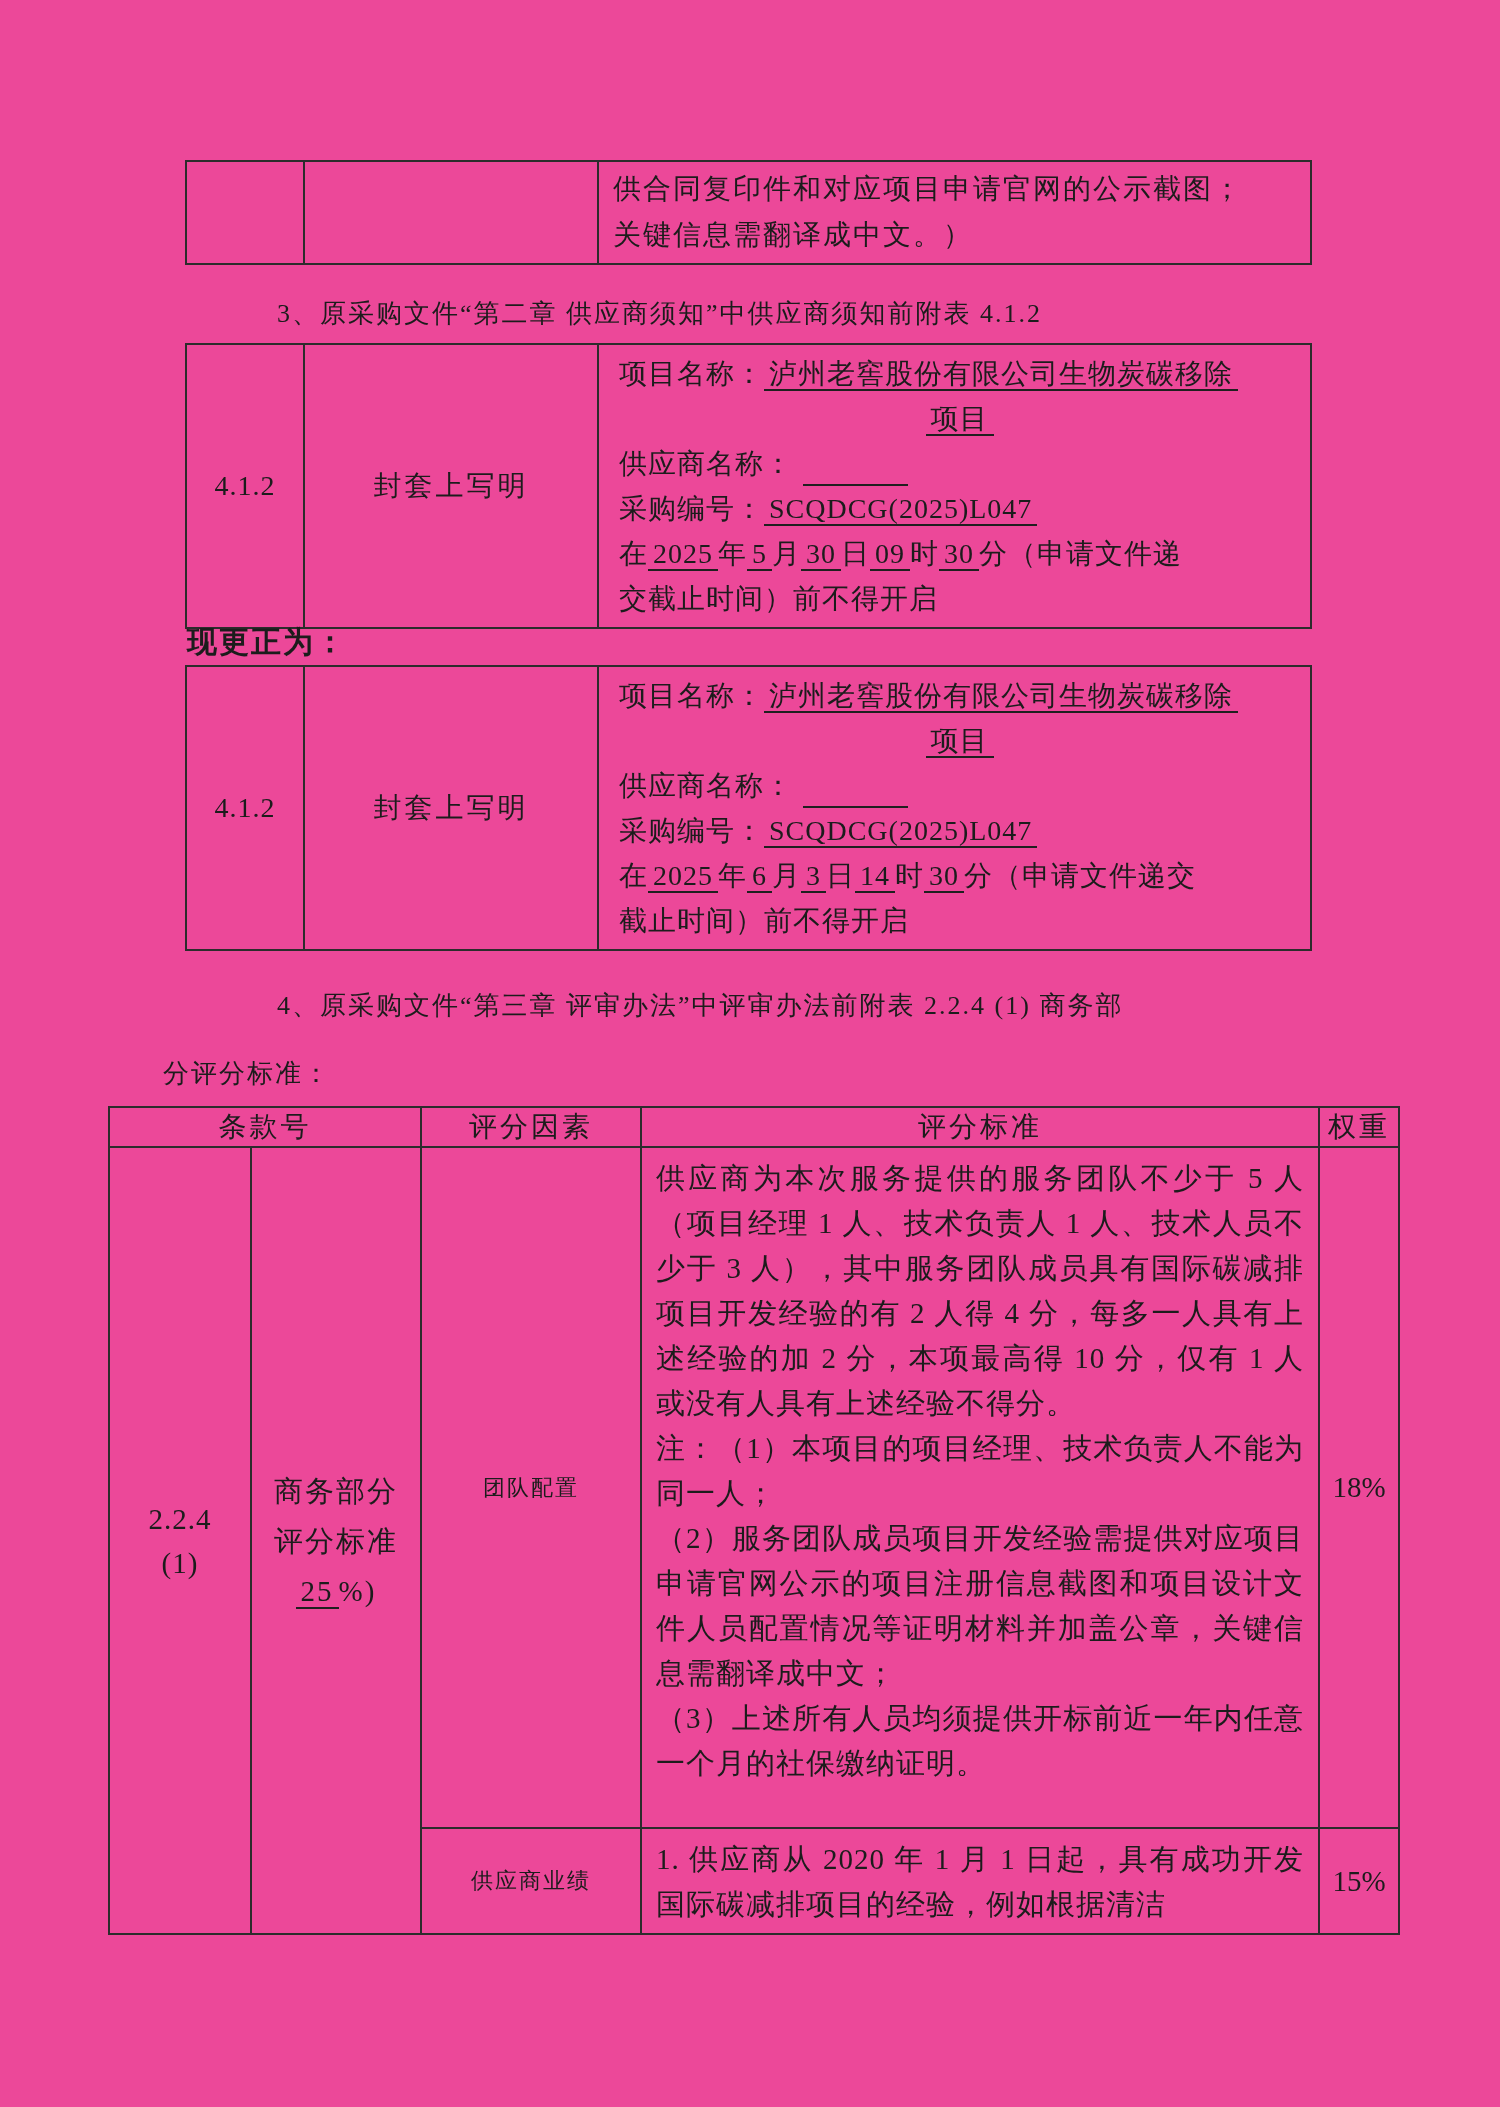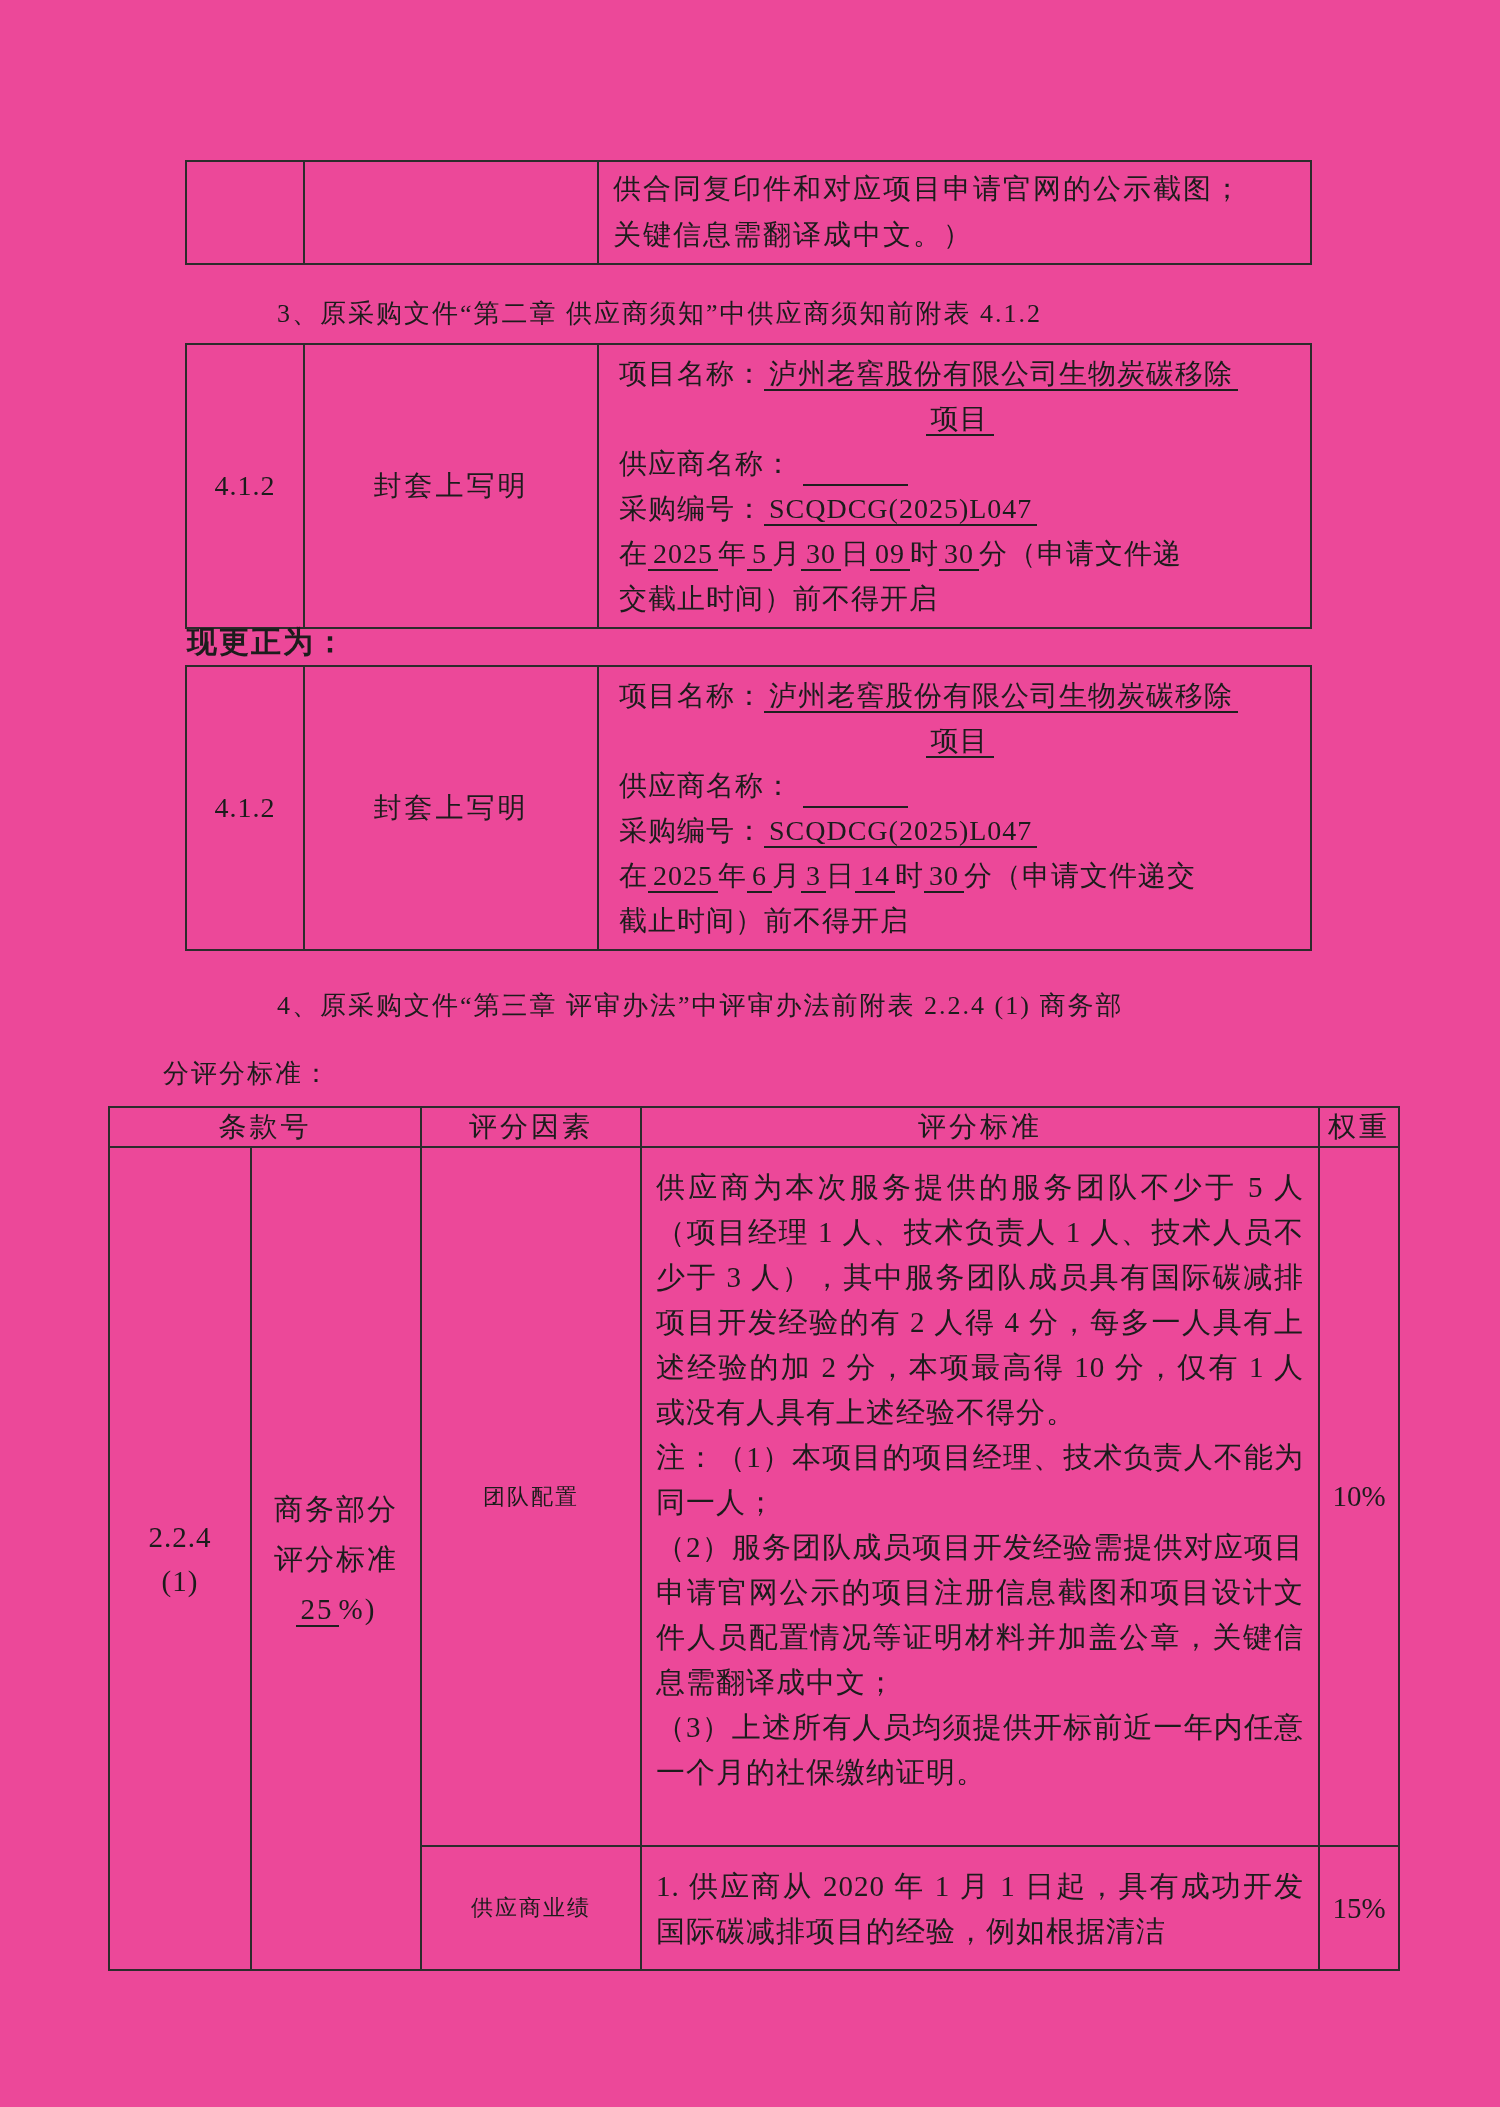--- a/index.html
+++ b/index.html
@@ -47,21 +47,21 @@
     font-size:29px;
     text-align:center;
     letter-spacing:3px;
     border-bottom:3px solid #2c2c2c;
   }
   .score .clause-cell{text-align:center;vertical-align:middle;font-size:29px;}
   .score .clause-cell div{line-height:44px;letter-spacing:1px;}
   .score .cat-cell{vertical-align:middle;}
   .score .cat-cell .rline{line-height:50px;text-align:center;font-size:29px;letter-spacing:2px;}
   .score .factor-cell{text-align:center;vertical-align:middle;font-size:22px;letter-spacing:2px;}
-  .score .criteria-cell{vertical-align:top;padding:17px 14px;margin-top:8px;}
+  .score .criteria-cell{vertical-align:top;padding:8px 14px;margin-top:8px;}
   .score .criteria-list div{
     font-size:29px;
     line-height:45px;
     letter-spacing:1px;
     text-align:justify;
   }
   .score .weight-cell{text-align:center;vertical-align:middle;font-size:29px;}
   .crit-inner-1{height:663px;overflow:hidden;}
   .crit-inner-2{height:88px;overflow:hidden;}
   .row2-factor{height:88px;}
@@ -181,21 +181,21 @@
         </td>
         <td class="factor-cell">团队配置</td>
         <td class="criteria-cell">
           <div class="criteria-list crit-inner-1">
               <div>供应商为本次服务提供的服务团队不少于 5 人（项目经理 1 人、技术负责人 1 人、技术人员不少于 3 人），其中服务团队成员具有国际碳减排项目开发经验的有 2 人得 4 分，每多一人具有上述经验的加 2 分，本项最高得 10 分，仅有 1 人或没有人具有上述经验不得分。</div>
               <div>注：（1）本项目的项目经理、技术负责人不能为同一人；</div>
               <div>（2）服务团队成员项目开发经验需提供对应项目申请官网公示的项目注册信息截图和项目设计文件人员配置情况等证明材料并加盖公章，关键信息需翻译成中文；</div>
               <div>（3）上述所有人员均须提供开标前近一年内任意一个月的社保缴纳证明。</div>
             </div>
         </td>
-        <td class="weight-cell">10%</td>
+        <td class="weight-cell">18%</td>
       </tr>
       <tr>
         <td class="factor-cell row2-factor">供应商业绩</td>
         <td class="criteria-cell">
           <div class="criteria-list crit-inner-2">
               <div>1. 供应商从 2020 年 1 月 1 日起，具有成功开发国际碳减排项目的经验，例如根据清洁</div>
             </div>
         </td>
         <td class="weight-cell">15%</td>
       </tr>

